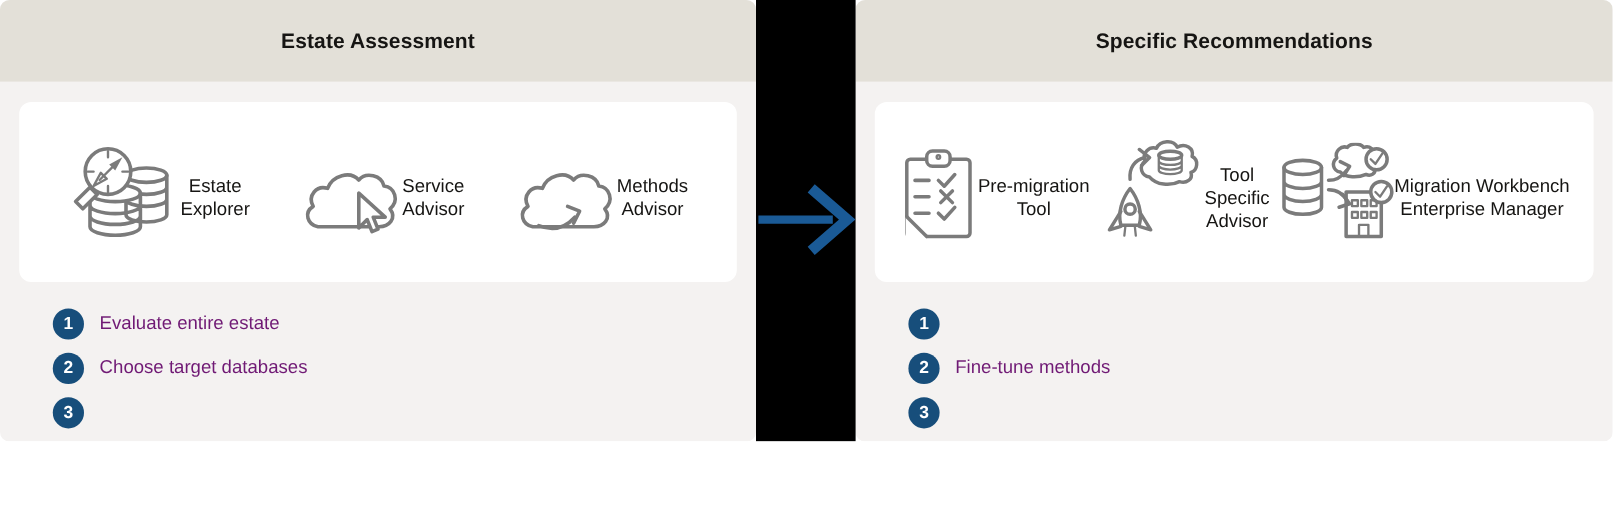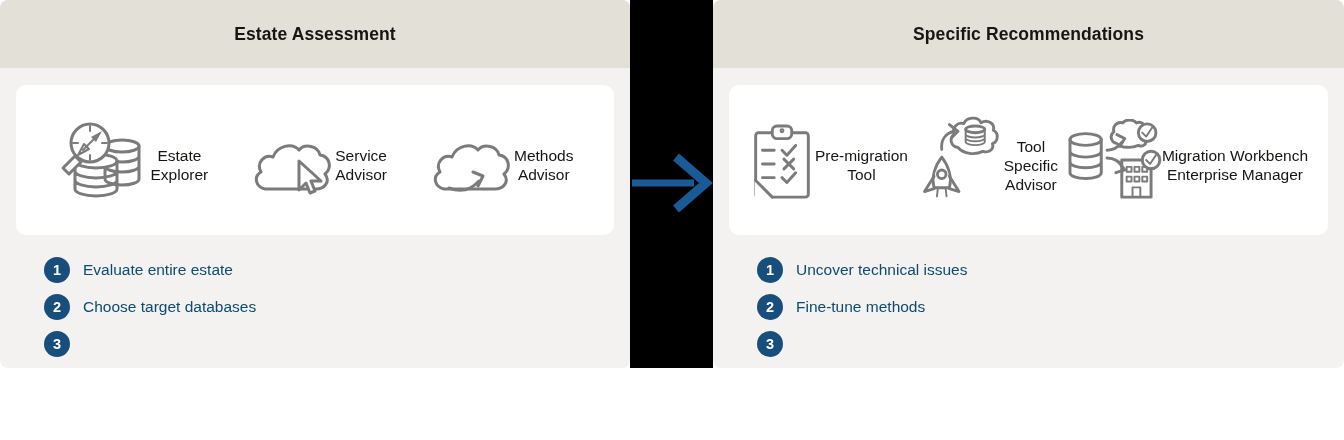--- a/index.html
+++ b/index.html
@@ -18,21 +18,21 @@
           display:flex; justify-content:space-around; align-items:flex-start; padding:34px 18px 0 18px; }
   .tool { display:flex; align-items:center; }
   .tool-icon { height:84px; display:flex; align-items:flex-end; justify-content:center; }
   .tool-label { margin-top:8px; text-align:center; font-size:15.5px; line-height:19px; color:#161513; }
   .tool-label span { display:block; }
 
   .steps { list-style:none; margin:22px 0 0 44px; }
   .step { display:flex; align-items:center; height:26px; margin-bottom:11px; }
   .step-badge { flex:none; width:26px; height:26px; border-radius:50%; background:#174E7B; color:#fff;
                 font-weight:bold; font-size:14.5px; display:flex; align-items:center; justify-content:center; }
-  .step-text { margin-left:13px; font-size:15.5px; color:#0c4a6e; }
+  .step-text { margin-left:13px; font-size:15.5px; color:#701a75; }
 
   .divider { width:83px; background:#000000; position:relative; flex:none; }
   .divider svg { position:absolute; left:0; top:151px; }
 
   .lineart { stroke:#7B7B7B; fill:none; stroke-width:3; stroke-linecap:round; stroke-linejoin:round; }
   .lineart .fillw { fill:#ffffff; }
   .lineart .fillg { fill:#7B7B7B; stroke:none; }
   .lineart .thin { stroke-width:2; }
 </style>
 </head>
@@ -186,21 +186,20 @@
         <div class="tool-label">
           <span>Migration Workbench</span>
           <span>Enterprise Manager</span>
         </div>
       </div>
     </div>
 
     <ul class="steps">
       <li class="step">
         <span class="step-badge">1</span>
-        <span class="step-text">Uncover technical issues</span>
       </li>
       <li class="step">
         <span class="step-badge">2</span>
         <span class="step-text">Fine-tune methods</span>
       </li>
       <li class="step">
         <span class="step-badge">3</span>
       </li>
     </ul>
   </section>

